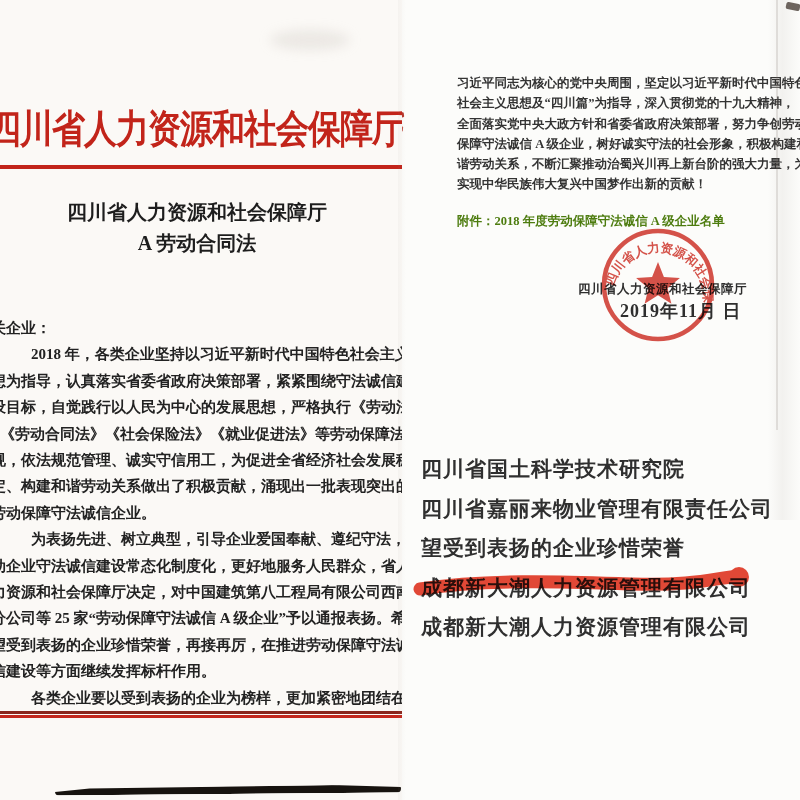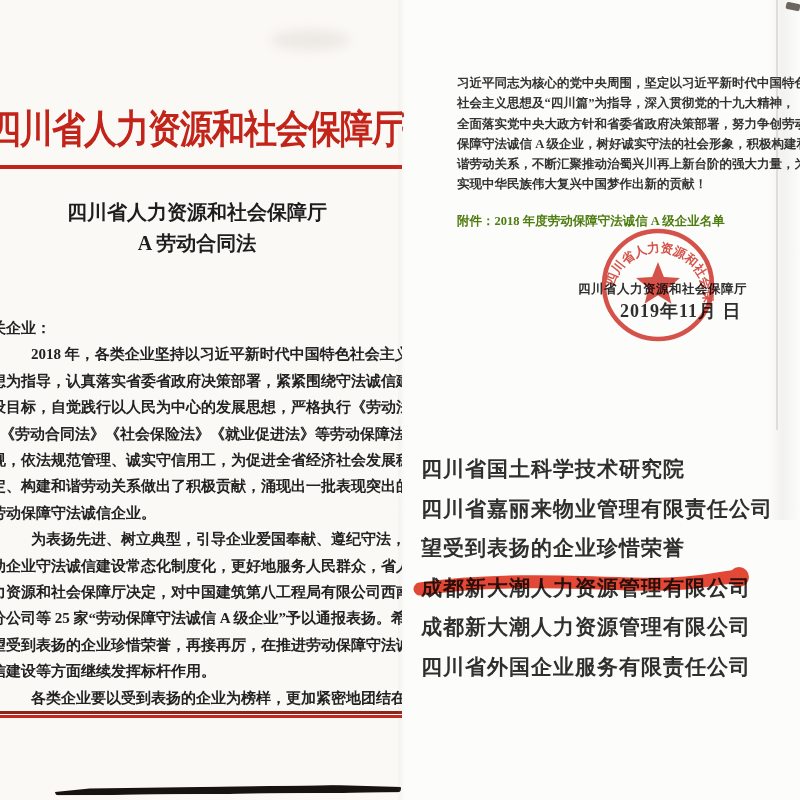--- a/index.html
+++ b/index.html
@@ -121,21 +121,20 @@
         <textPath href="#sealArc" startOffset="8%">四川省人力资源和社会保障厅</textPath>
       </text>
     </svg>
 
     <div class="companies">
       <div>四川省国土科学技术研究院</div>
       <div>四川省嘉丽来物业管理有限责任公司</div>
       <div>望受到表扬的企业珍惜荣誉</div>
       <div>成都新大潮人力资源管理有限公司</div>
       <div>成都新大潮人力资源管理有限公司</div>
-      <div>四川省外国企业服务有限责任公司</div>
     </div>
 
     <svg class="marker" viewBox="0 0 345 36" xmlns="http://www.w3.org/2000/svg">
       <path d="M 7 23 C 80 12, 160 16, 220 18 S 303 12, 326 10" fill="none" stroke="#e23b27" stroke-width="13" stroke-linecap="round"></path>
       <circle cx="326" cy="11" r="10" fill="#e23b27"></circle>
     </svg>
 
     <div class="gutter-mark1"></div>
     <div class="gutter-mark2"></div>
     <div class="crease-band"></div>

